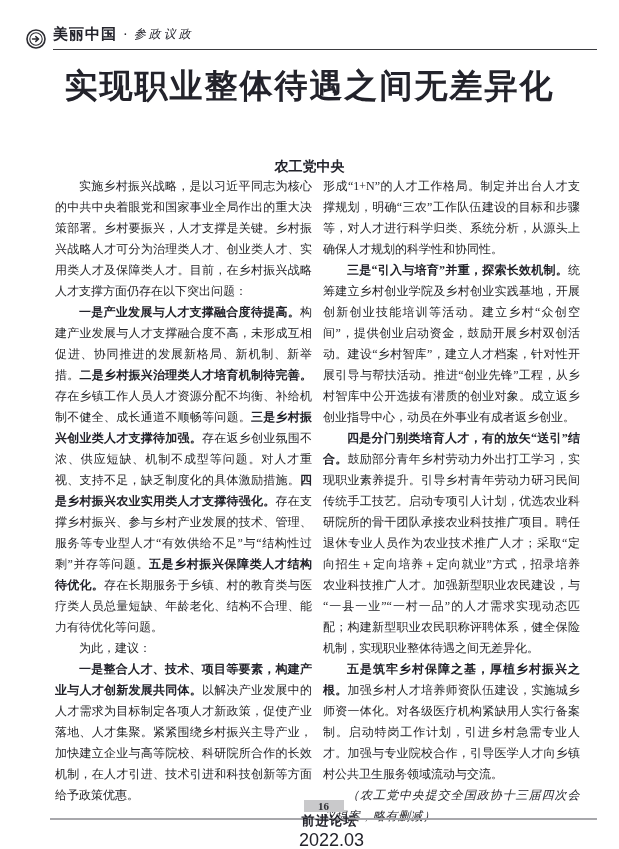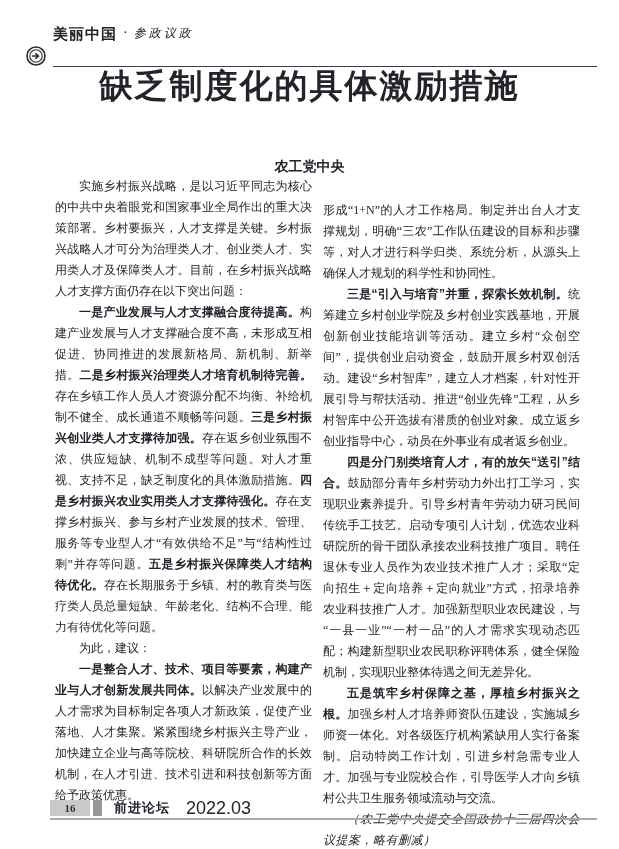--- a/index.html
+++ b/index.html
@@ -10,22 +10,22 @@
   html,body{background:#f2f2f2;}
   .page{
     position:relative; width:619px; height:849px; margin:0 auto;
     background:var(--page-bg); overflow:hidden;
     font-family:"Liberation Serif","DejaVu Serif",serif; color:var(--text);
   }
   
   .header{ position:absolute; left:26px; right:22px; top:25px; display:flex; align-items:flex-end; }
   .header-icon{ width:20px; height:20px; margin-right:7px; margin-bottom:1px; flex:none; }
   .header-text{
-    flex:1; display:flex; align-items:flex-start; gap:6px;
-    border-bottom:1.5px solid var(--header-line); padding-bottom:22px;
+    flex:1; display:flex; align-items:center; gap:6px;
+    border-bottom:1.5px solid var(--header-line); padding-bottom:5px;
   }
   .brand{ font-family:"Liberation Sans","DejaVu Sans",sans-serif; font-weight:bold; font-size:15px; color:var(--title); letter-spacing:1px;}
   .sep{ font-size:14px; color:var(--title);}
   .section{ font-style:italic; font-size:12px; color:var(--title); letter-spacing:3px;}
   
   .title{
     position:absolute; left:0; right:0; top:64px; text-align:center;
     font-family:"Liberation Sans","DejaVu Sans",sans-serif; font-weight:bold;
     font-size:33px; line-height:43px; letter-spacing:2px; color:var(--title);
   }
@@ -34,26 +34,26 @@
     font-family:"Liberation Sans","DejaVu Sans",sans-serif; font-weight:bold;
     font-size:14px; color:var(--title);
   }
   
   .article{ position:absolute; left:55px; top:176px; display:flex; gap:11px; }
   .col{ width:257px; }
   .para{
     font-size:12px; line-height:21px; text-align:justify; text-indent:2em;
     color:var(--text);
   }
-  .para.noindent{ text-indent:0;margin-top:24px; }
-  .lead{ font-family:Liberation Sans, sans-serif; font-weight:bold; color:var(--title);margin-top:12px; }
+  .para.noindent{ text-indent:0; }
+  .lead{ font-family:Liberation Serif, serif; font-weight:bold; color:var(--title);margin-top:12px; }
   .para.note{ font-style:italic; letter-spacing:.5px; }
   
   .footer{ position:absolute; left:50px; right:22px; top:800px; }
-  .footer-row{ display:flex; align-items:center; height:16px; }
+  .footer-row{ display:flex; align-items:center; height:16px;flex-direction:column; }
   .pagenum-box{
     width:40px; height:16px; background:var(--pagenum-box);
     display:flex; align-items:center; justify-content:center;
     font-weight:bold; font-size:11px; color:#2f2f33;
   }
   .pagenum-bar{ width:9px; height:16px; background:var(--pagenum-bar); margin-left:3px; }
   .journal{ margin-left:12px; font-family:"Liberation Sans","DejaVu Sans",sans-serif; font-weight:bold; font-size:13px; color:var(--title); letter-spacing:1px;}
   .issue{ margin-left:16px; font-family:"Liberation Sans","DejaVu Sans",sans-serif; font-weight:normal; font-size:18px; color:var(--title);}
   .footer-rule{ margin-top:2px; height:2px; background:var(--footer-line); }
 </style>
@@ -69,21 +69,21 @@
       <path d="M6.5 10 H12 M9.8 7.6 L12.6 10 L9.8 12.4" fill="none" stroke="#2c2c32" stroke-width="1.5" stroke-linecap="round" stroke-linejoin="round"></path>
     </svg>
     <div class="header-text">
       <span class="brand">美丽中国</span>
       <span class="sep">·</span>
       <span class="section">参政议政</span>
     </div>
   </div>
 
   <div class="title">
-    <div>缺乏制度化的具体激励措施</div>
+    <div>实现职业整体待遇之间无差异化</div>
   </div>
 
   <div class="author">农工党中央</div>
 
   <div class="article">
       <div class="col">
         <p class="para body"><span class="reg">实施乡村振兴战略，是以习近平同志为核心的中共中央着眼党和国家事业全局作出的重大决策部署。乡村要振兴，人才支撑是关键。乡村振兴战略人才可分为治理类人才、创业类人才、实用类人才及保障类人才。目前，在乡村振兴战略人才支撑方面仍存在以下突出问题：</span></p>
         <p class="para body"><span class="lead">一是产业发展与人才支撑融合度待提高。</span><span class="reg">构建产业发展与人才支撑融合度不高，未形成互相促进、协同推进的发展新格局、新机制、新举措。</span><span class="lead">二是乡村振兴治理类人才培育机制待完善。</span><span class="reg">存在乡镇工作人员人才资源分配不均衡、补给机制不健全、成长通道不顺畅等问题。</span><span class="lead">三是乡村振兴创业类人才支撑待加强。</span><span class="reg">存在返乡创业氛围不浓、供应短缺、机制不成型等问题。对人才重视、支持不足，缺乏制度化的具体激励措施。</span><span class="lead">四是乡村振兴农业实用类人才支撑待强化。</span><span class="reg">存在支撑乡村振兴、参与乡村产业发展的技术、管理、服务等专业型人才“有效供给不足”与“结构性过剩”并存等问题。</span><span class="lead">五是乡村振兴保障类人才结构待优化。</span><span class="reg">存在长期服务于乡镇、村的教育类与医疗类人员总量短缺、年龄老化、结构不合理、能力有待优化等问题。</span></p>
         <p class="para body"><span class="reg">为此，建议：</span></p>
         <p class="para body"><span class="lead">一是整合人才、技术、项目等要素，构建产业与人才创新发展共同体。</span><span class="reg">以解决产业发展中的人才需求为目标制定各项人才新政策，促使产业落地、人才集聚。紧紧围绕乡村振兴主导产业，加快建立企业与高等院校、科研院所合作的长效机制，在人才引进、技术引进和科技创新等方面给予政策优惠。</span></p>

